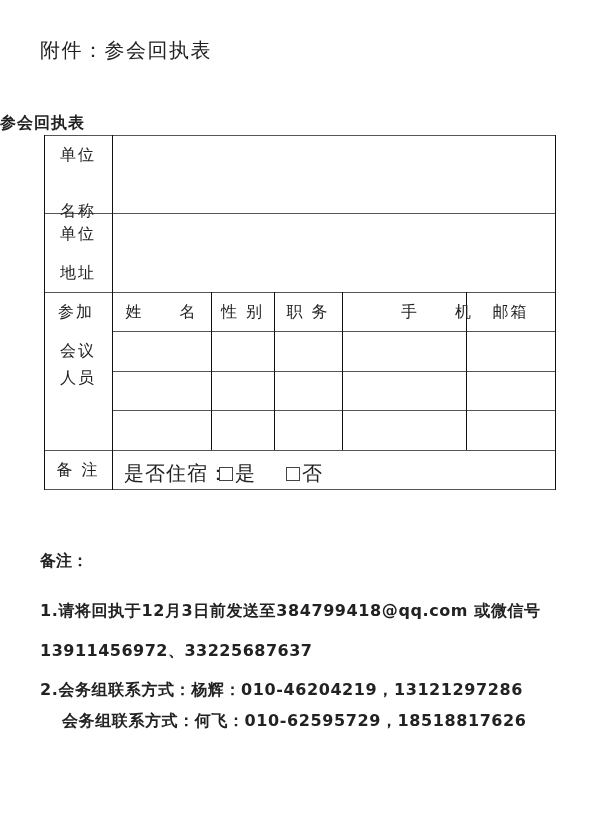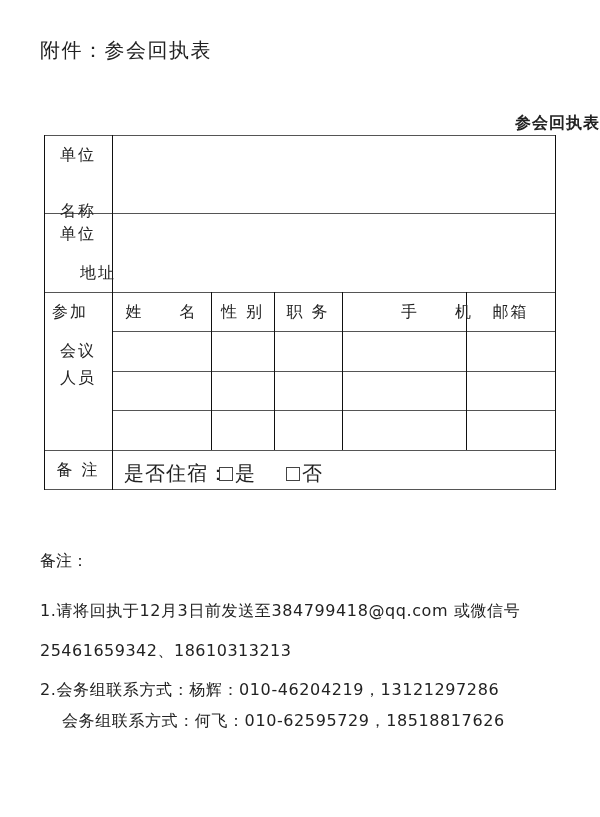--- a/index.html
+++ b/index.html
@@ -4,28 +4,28 @@
 <style>
   html, body { margin:0; padding:0; background:#fff; }
   body { width:600px; height:817px; position:relative; overflow:hidden;
          font-family:"DejaVu Sans", "Liberation Sans", sans-serif; color:#222; }
   .abs { position:absolute; }
   .t { font-size:20px; letter-spacing:1.5px; white-space:nowrap; }
   .title { font-size:16px; font-weight:bold; letter-spacing:1px; }
   .hl { position:absolute; height:0; border-top:1.5px solid #555; }
   .vl { position:absolute; width:0; border-left:1.5px solid #111; }
   .cell { position:absolute; font-size:16px; letter-spacing:2px; white-space:nowrap; text-align:center; }
-  .note { position:absolute; font-size:16px; white-space:nowrap; font-family:"DejaVu Sans", sans-serif; }
+  .note { position:absolute; font-size:16px; white-space:nowrap; font-family:"DejaVu Sans", sans-serif;font-weight:bold; }
 </style>
 </head>
 <body>
 
 <div class="abs t" style="left:40px;top:37px;">附件：参会回执表</div>
 
-<div class="abs title" style="left:0;width:600px;text-align:right;top:113px;">参会回执表</div>
+<div class="abs title" style="left:0;width:600px;text-align:left;top:113px;">参会回执表</div>
 
 <div>
 
   <div class="hl" style="left:44px;width:512px;top:135px;"></div>
   <div class="hl" style="left:44px;width:512px;top:213px;"></div>
   <div class="hl" style="left:44px;width:512px;top:292px;"></div>
   <div class="hl" style="left:112px;width:444px;top:331px;"></div>
   <div class="hl" style="left:112px;width:444px;top:371px;"></div>
   <div class="hl" style="left:112px;width:444px;top:410px;"></div>
   <div class="hl" style="left:44px;width:512px;top:450px;"></div>
@@ -37,24 +37,24 @@
   <div class="vl" style="left:274px;top:292px;height:158px;"></div>
   <div class="vl" style="left:342px;top:292px;height:158px;"></div>
   <div class="vl" style="left:466px;top:292px;height:158px;"></div>
   <div class="vl" style="left:555px;top:135px;height:355px;"></div>
 
   <div class="cell" style="left:44px;width:68px;top:145px;">单位</div>
   <div class="cell" style="left:44px;width:68px;top:201px;">名称</div>
   <div class="abs" style="left:114px;top:137px;width:440px;height:75px;"></div>
 
   <div class="cell" style="left:44px;width:68px;top:224px;">单位</div>
-  <div class="cell" style="left:44px;width:68px;top:263px;padding-left:20px;">地址</div>
+  <div class="cell" style="left:44px;width:68px;top:263px;">地址</div>
   <div class="abs" style="left:114px;top:215px;width:440px;height:75px;"></div>
 
-  <div class="cell" style="left:36px;width:68px;top:302px;">参加</div>
+  <div class="cell" style="left:42px;width:68px;top:302px;">参加</div>
   <div class="cell" style="left:44px;width:68px;top:341px;">会议</div>
   <div class="cell" style="left:44px;width:68px;top:368px;">人员</div>
 
   <div class="cell" style="left:112px;width:99px;top:302px;">姓　　名</div>
   <div class="cell" style="left:211px;width:63px;top:302px;">性 别</div>
   <div class="cell" style="left:274px;width:68px;top:302px;">职 务</div>
   <div class="cell" style="left:342px;width:124px;top:302px;margin-left:33px;">手　　机</div>
   <div class="cell" style="left:466px;width:89px;top:302px;">邮箱</div>
 
   <div class="abs" style="left:112px;top:332px;width:444px;height:39px;">
@@ -86,15 +86,15 @@
     <span class="t">是</span>
   </div>
   <div class="abs" style="left:286px;top:460px;display:flex;align-items:center;">
     <span style="display:inline-block;width:12px;height:12px;border:1px solid #444;margin-right:2px;"></span>
     <span class="t">否</span>
   </div>
 </div>
 
 <div class="note" style="left:40px;top:551px;">备注：</div>
 <div class="note" style="left:40px;top:601px;letter-spacing:0.6px;">1.请将回执于12月3日前发送至384799418@qq.com 或微信号</div>
-<div class="note" style="left:40px;top:641px;letter-spacing:0.5px;">25461659342、18610313213</div>
+<div class="note" style="left:40px;top:641px;letter-spacing:0.5px;">13911456972、33225687637</div>
 <div class="note" style="left:40px;top:680px;letter-spacing:0.6px;">2.会务组联系方式：杨辉：010-46204219，13121297286</div>
 <div class="note" style="left:62px;top:711px;letter-spacing:0.6px;">会务组联系方式：何飞：010-62595729，18518817626</div>
 
 </body></html>

